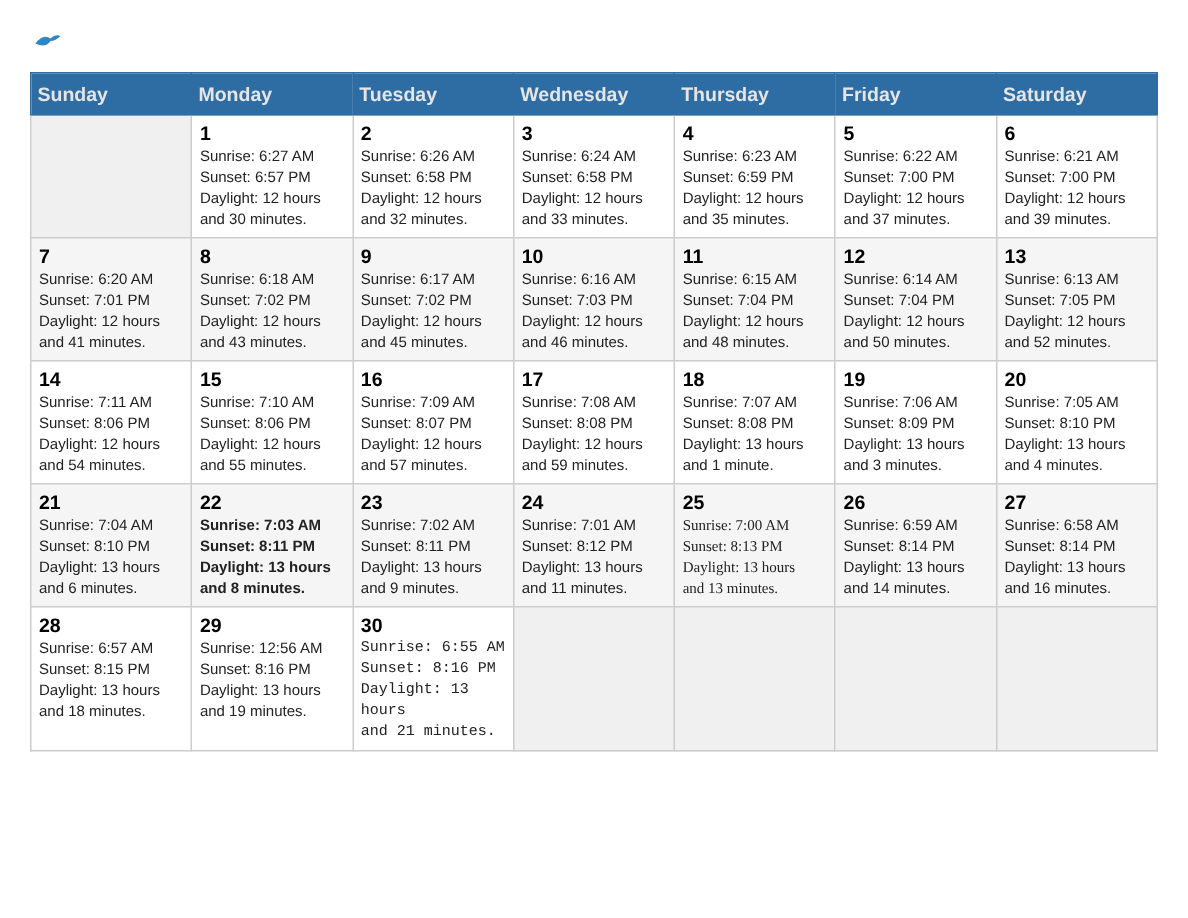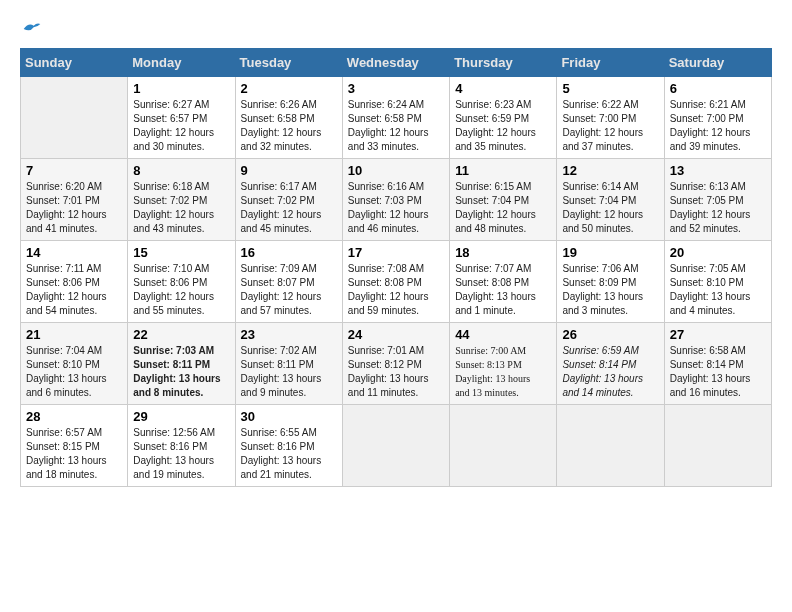--- a/index.html
+++ b/index.html
@@ -296,29 +296,29 @@
 and 9 minutes.</div>
         </td>
         <td>
           <span class="day-num">24</span>
           <div class="day-info" style="white-space: pre-line;">Sunrise: 7:01 AM
 Sunset: 8:12 PM
 Daylight: 13 hours
 and 11 minutes.</div>
         </td>
         <td>
-          <span class="day-num">44</span>
+          <span class="day-num">25</span>
           <div class="day-info" style="white-space: pre-line; font-family: Liberation Serif, serif;">Sunrise: 7:00 AM
 Sunset: 8:13 PM
 Daylight: 13 hours
 and 13 minutes.</div>
         </td>
         <td>
           <span class="day-num">26</span>
-          <div class="day-info" style="white-space: pre-line; font-style: italic;">Sunrise: 6:59 AM
+          <div class="day-info" style="white-space: pre-line;">Sunrise: 6:59 AM
 Sunset: 8:14 PM
 Daylight: 13 hours
 and 14 minutes.</div>
         </td>
         <td>
           <span class="day-num">27</span>
           <div class="day-info" style="white-space: pre-line;">Sunrise: 6:58 AM
 Sunset: 8:14 PM
 Daylight: 13 hours
 and 16 minutes.</div>
@@ -334,21 +334,21 @@
         </td>
         <td>
           <span class="day-num">29</span>
           <div class="day-info" style="white-space: pre-line;">Sunrise: 12:56 AM
 Sunset: 8:16 PM
 Daylight: 13 hours
 and 19 minutes.</div>
         </td>
         <td>
           <span class="day-num">30</span>
-          <div class="day-info" style="white-space: pre-line;">Sunrise: 6:55 AM
+          <div class="day-info" style="white-space: pre-line; font-family: Liberation Mono, monospace;">Sunrise: 6:55 AM
 Sunset: 8:16 PM
 Daylight: 13 hours
 and 21 minutes.</div>
         </td>
         <td class="empty-cell"></td>
         <td class="empty-cell"></td>
         <td class="empty-cell"></td>
         <td class="empty-cell"></td>
       </tr>
     </tbody>

